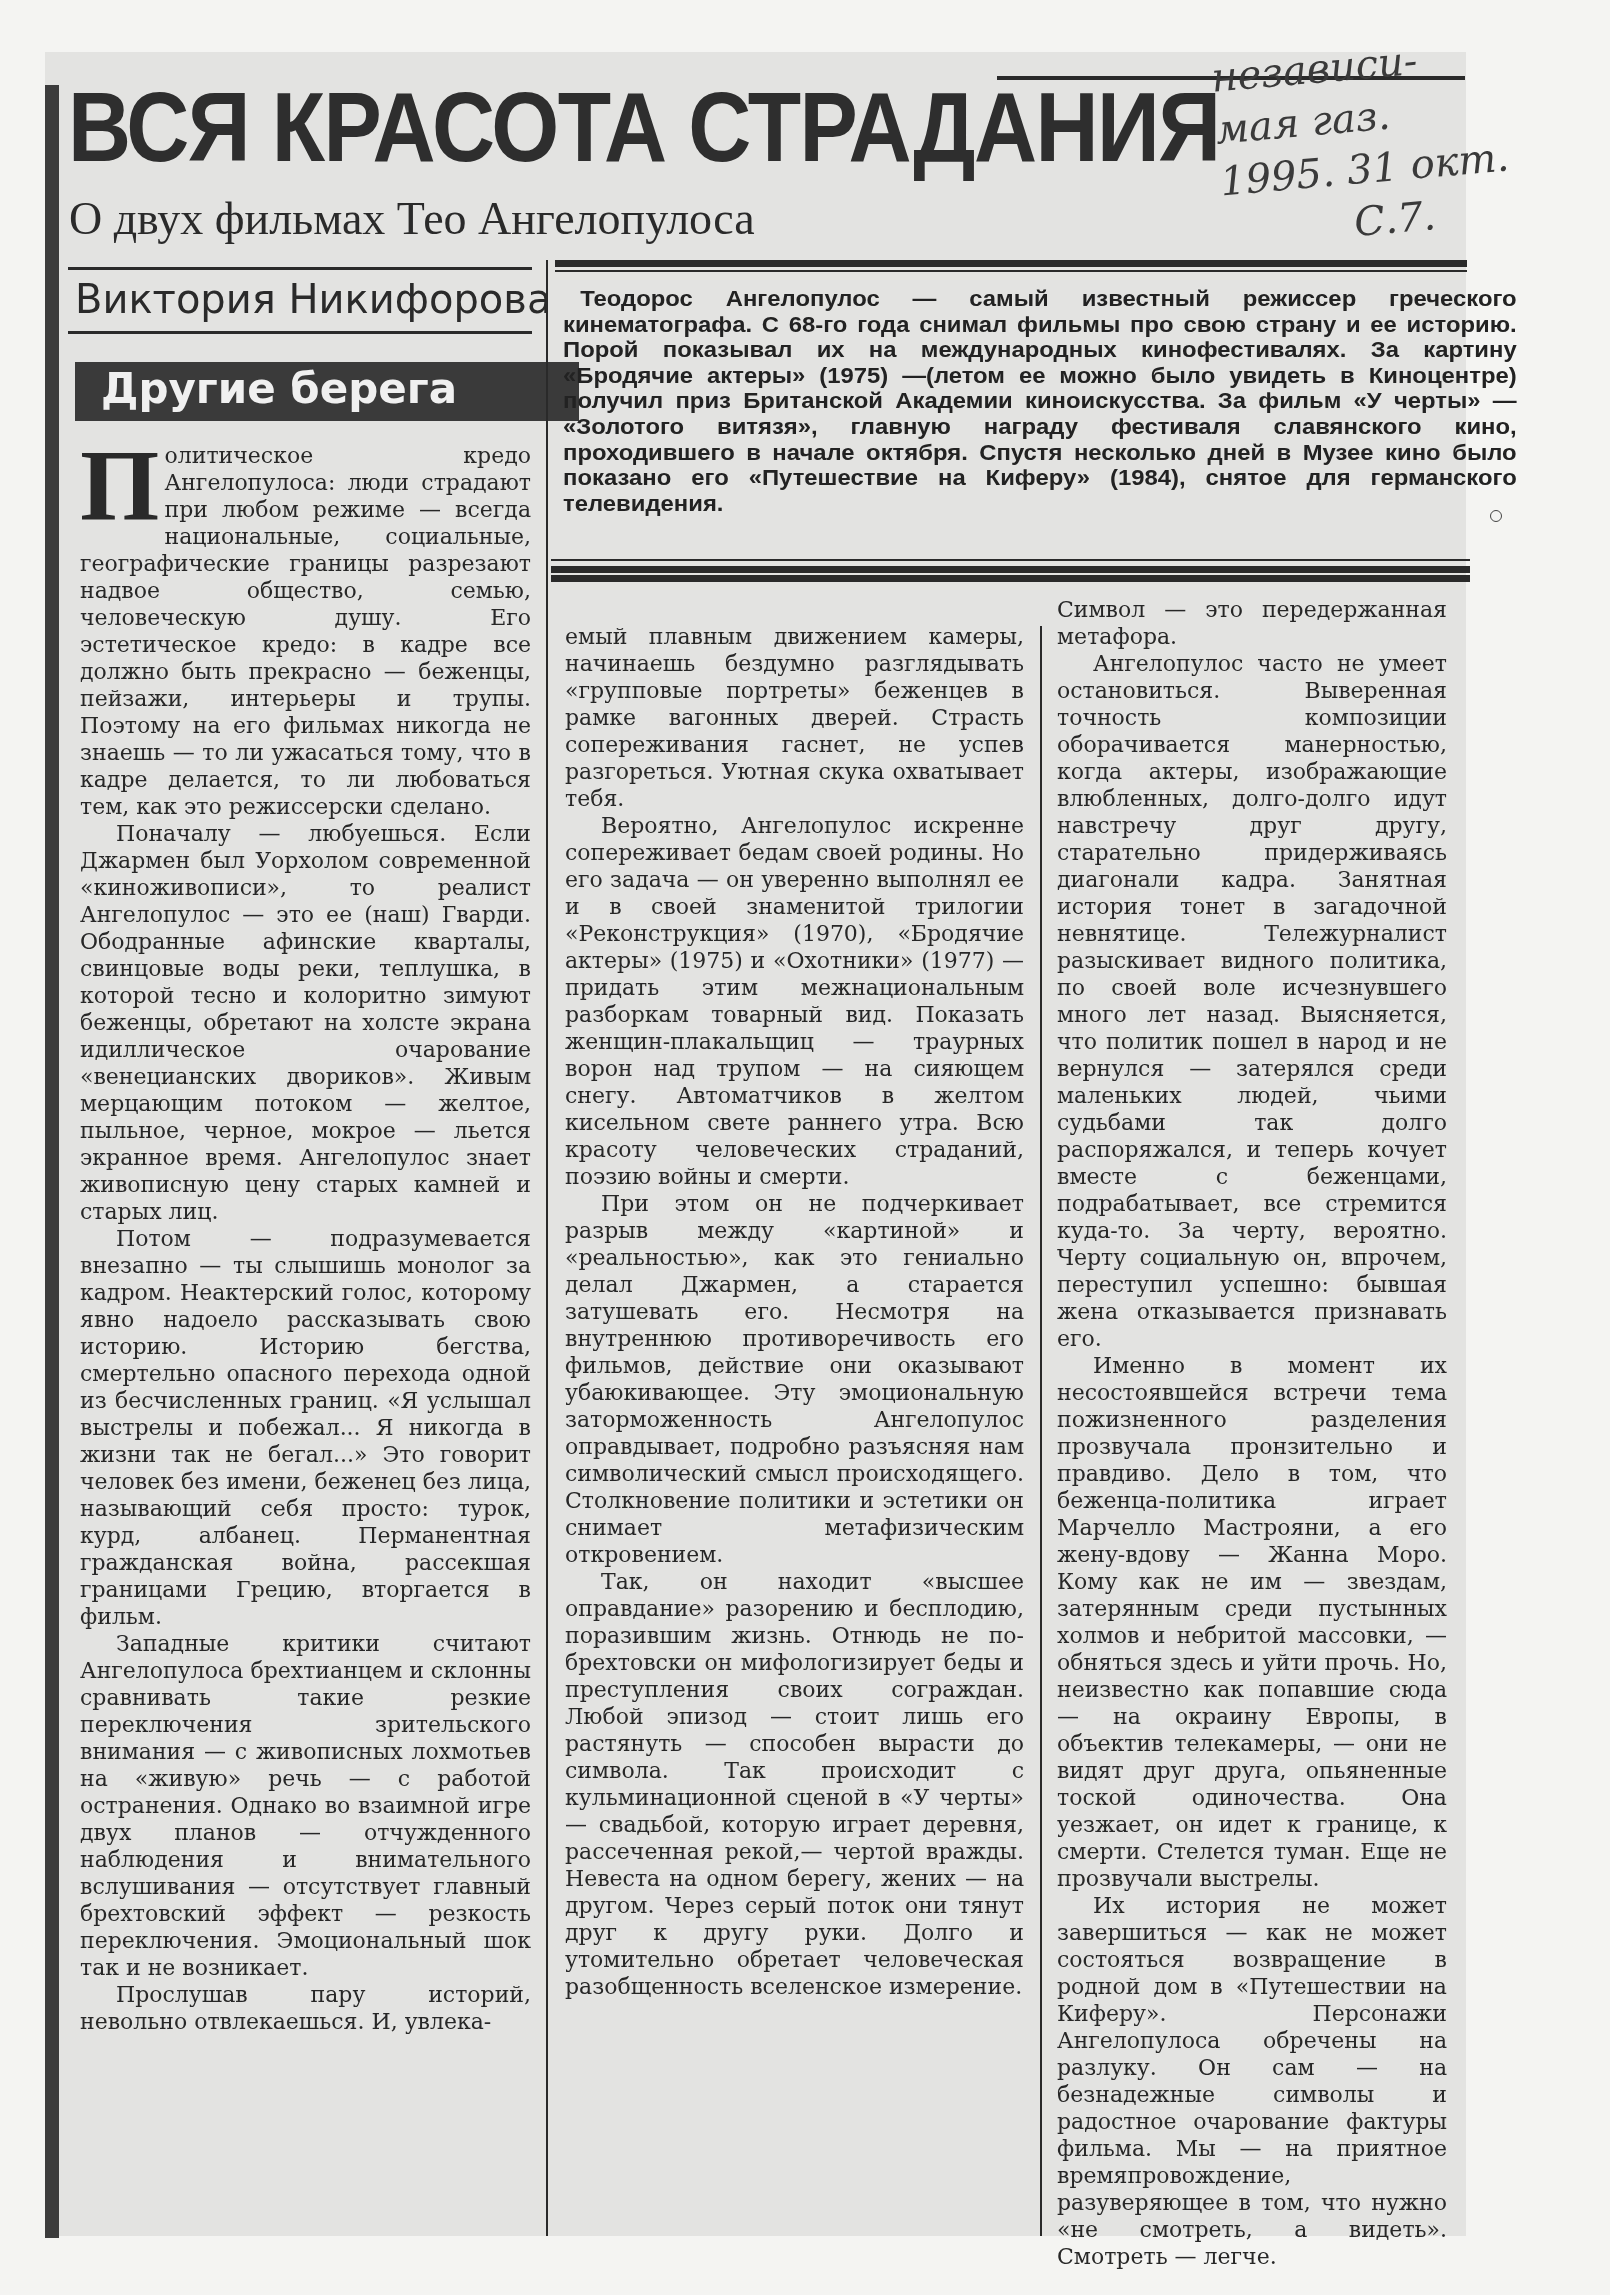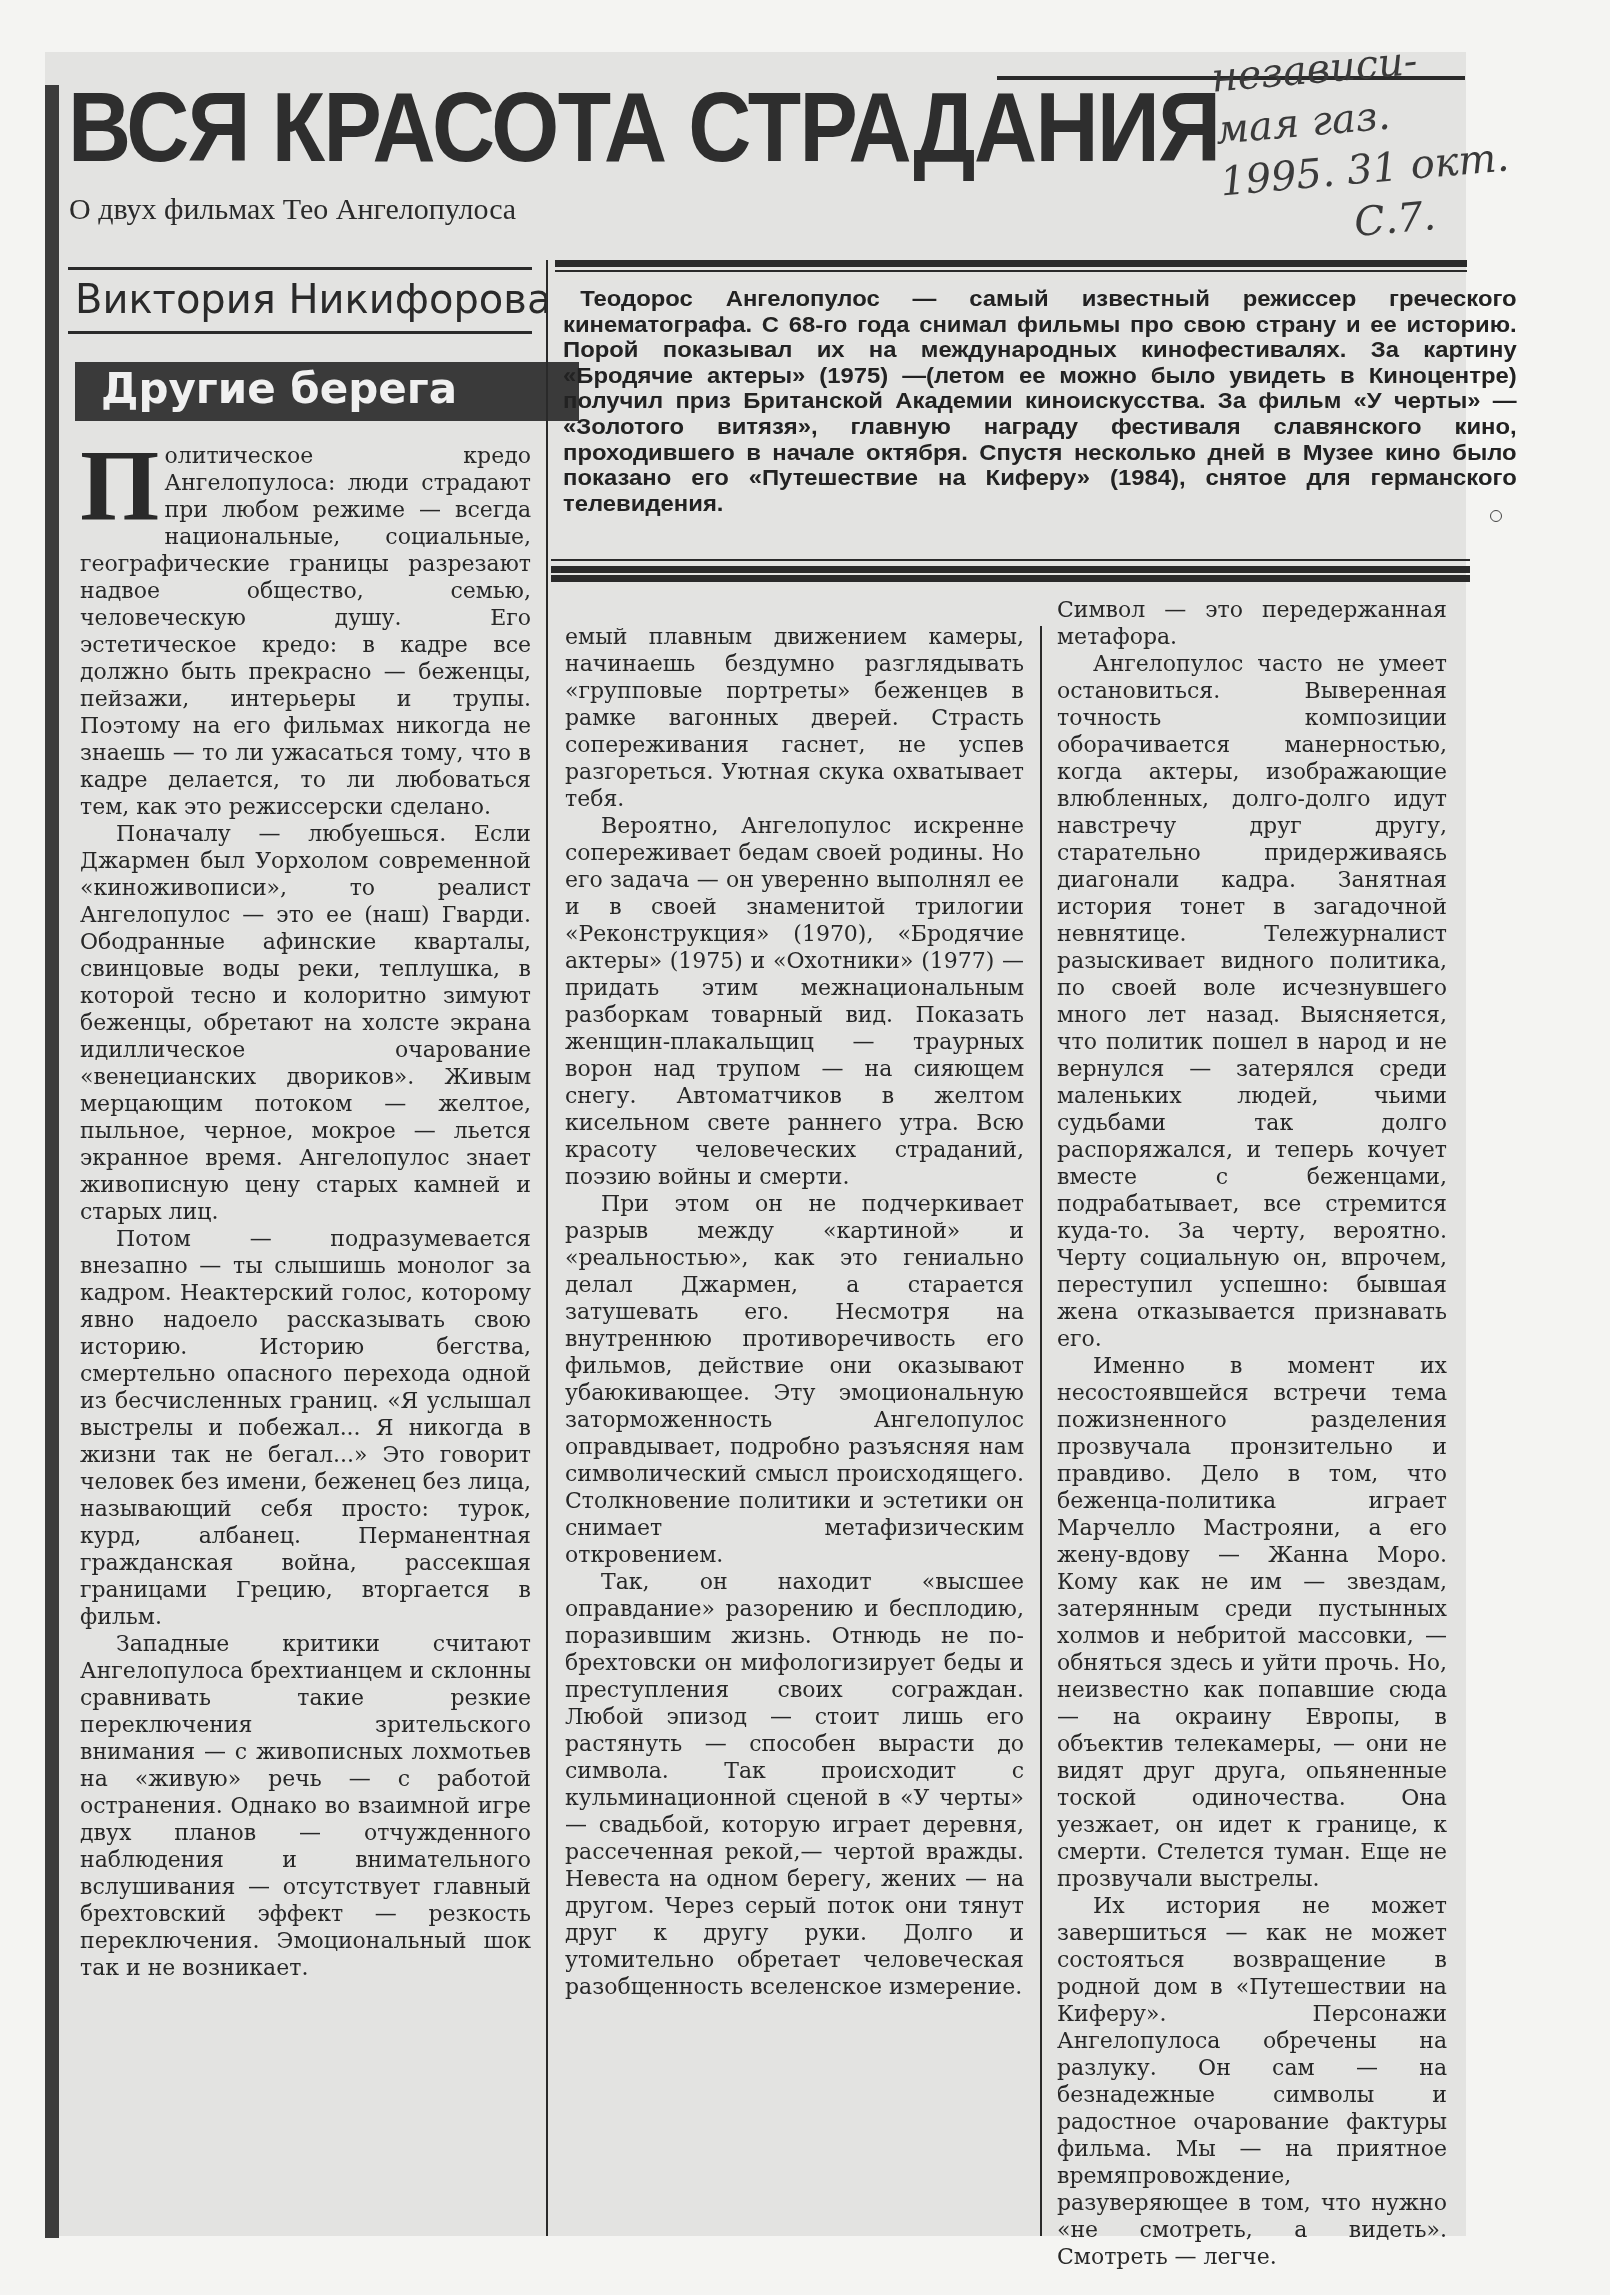--- a/index.html
+++ b/index.html
@@ -17,21 +17,21 @@
   }
   .headline {
     position:absolute; left:68px; top:71px;
     font-family:"Liberation Sans", sans-serif; font-weight:bold;
     font-size:94px; letter-spacing:-1.7px; color:#2e2e2e;
     transform:scaleY(1.05) scaleX(0.93); transform-origin:left top;
     white-space:nowrap;
   }
   .subhead {
     position:absolute; left:69px; top:192px;
-    font-family:"Liberation Serif", serif; font-size:30px; color:#2a2a2a; white-space:nowrap;
+    font-family:"Liberation Serif", serif; font-size:46px; color:#2a2a2a; white-space:nowrap;
   }
   .handwriting {
     position:absolute; left:1209px; top:52px; width:286px;
     font-family:"DejaVu Serif", serif; font-style:italic; font-size:40px; line-height:52px;
     color:#3a3a3a; transform:rotate(-5deg); transform-origin:left top;
   }
   .handwriting div { white-space:nowrap; }
   .rule { position:absolute; background:#2a2a2a; }
   .author {
     position:absolute; left:75px; top:276px;
@@ -104,20 +104,21 @@
 <div class="ring"></div>
 
 <div class="colsep" style="left:546px;top:260px;height:1976px;"></div>
 <div class="colsep" style="left:1040px;top:626px;height:1610px;"></div>
 
 <div class="col" style="left:80px;top:442px;width:451px;">
   <p class="first"><span class="dropcap">П</span><span>олитическое кредо Ангелопулоса: люди страдают при любом режиме — всегда национальные, социальные, географические границы разрезают надвое общество, семью, человеческую душу. Его эстетическое кредо: в кадре все должно быть прекрасно — беженцы, пейзажи, интерьеры и трупы. Поэтому на его фильмах никогда не знаешь — то ли ужасаться тому, что в кадре делается, то ли любоваться тем, как это режиссерски сделано.</span></p>
   <p>Поначалу — любуешься. Если Джармен был Уорхолом современной «киноживописи», то реалист Ангелопулос — это ее (наш) Гварди. Ободранные афинские кварталы, свинцовые воды реки, теплушка, в которой тесно и колоритно зимуют беженцы, обретают на холсте экрана идиллическое очарование «венецианских двориков». Живым мерцающим потоком — желтое, пыльное, черное, мокрое — льется экранное время. Ангелопулос знает живописную цену старых камней и старых лиц.</p>
   <p>Потом — подразумевается внезапно — ты слышишь монолог за кадром. Неактерский голос, которому явно надоело рассказывать свою историю. Историю бегства, смертельно опасного перехода одной из бесчисленных границ. «Я услышал выстрелы и побежал... Я никогда в жизни так не бегал...» Это говорит человек без имени, беженец без лица, называющий себя просто: турок, курд, албанец. Перманентная гражданская война, рассекшая границами Грецию, вторгается в фильм.</p>
   <p>Западные критики считают Ангелопулоса брехтианцем и склонны сравнивать такие резкие переключения зрительского внимания — с живописных лохмотьев на «живую» речь — с работой остранения. Однако во взаимной игре двух планов — отчужденного наблюдения и внимательного вслушивания — отсутствует главный брехтовский эффект — резкость переключения. Эмоциональный шок так и не возникает.</p>
+  <p>Прослушав пару историй, невольно отвлекаешься. И, увлека-</p>
 </div>
 
 <div class="col" style="left:565px;top:623px;width:459px;">
   <p class="first">емый плавным движением камеры, начинаешь бездумно разглядывать «групповые портреты» беженцев в рамке вагонных дверей. Страсть сопереживания гаснет, не успев разгореться. Уютная скука охватывает тебя.</p>
   <p>Вероятно, Ангелопулос искренне сопереживает бедам своей родины. Но его задача — он уверенно выполнял ее и в своей знаменитой трилогии «Реконструкция» (1970), «Бродячие актеры» (1975) и «Охотники» (1977) — придать этим межнациональным разборкам товарный вид. Показать женщин-плакальщиц — траурных ворон над трупом — на сияющем снегу. Автоматчиков в желтом кисельном свете раннего утра. Всю красоту человеческих страданий, поэзию войны и смерти.</p>
   <p>При этом он не подчеркивает разрыв между «картиной» и «реальностью», как это гениально делал Джармен, а старается затушевать его. Несмотря на внутреннюю противоречивость его фильмов, действие они оказывают убаюкивающее. Эту эмоциональную заторможенность Ангелопулос оправдывает, подробно разъясняя нам символический смысл происходящего. Столкновение политики и эстетики он снимает метафизическим откровением.</p>
   <p>Так, он находит «высшее оправдание» разорению и бесплодию, поразившим жизнь. Отнюдь не по-брехтовски он мифологизирует беды и преступления своих сограждан. Любой эпизод — стоит лишь его растянуть — способен вырасти до символа. Так происходит с кульминационной сценой в «У черты» — свадьбой, которую играет деревня, рассеченная рекой,— чертой вражды. Невеста на одном берегу, жених — на другом. Через серый поток они тянут друг к другу руки. Долго и утомительно обретает человеческая разобщенность вселенское измерение.</p>
 </div>
 
 <div class="col" style="left:1057px;top:596px;width:390px;">

